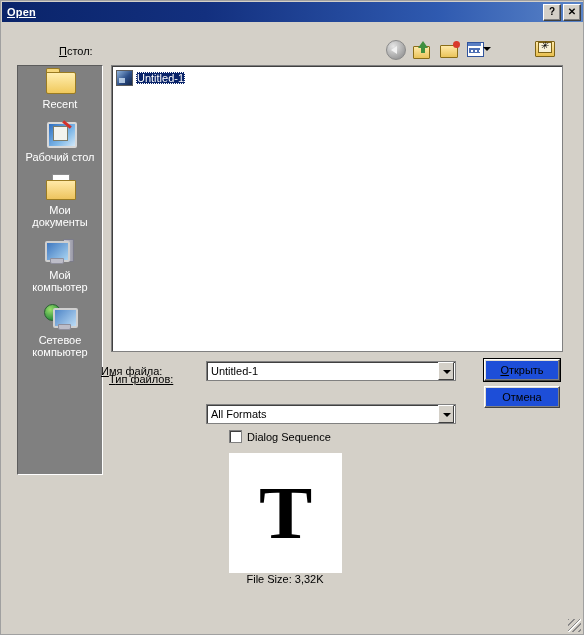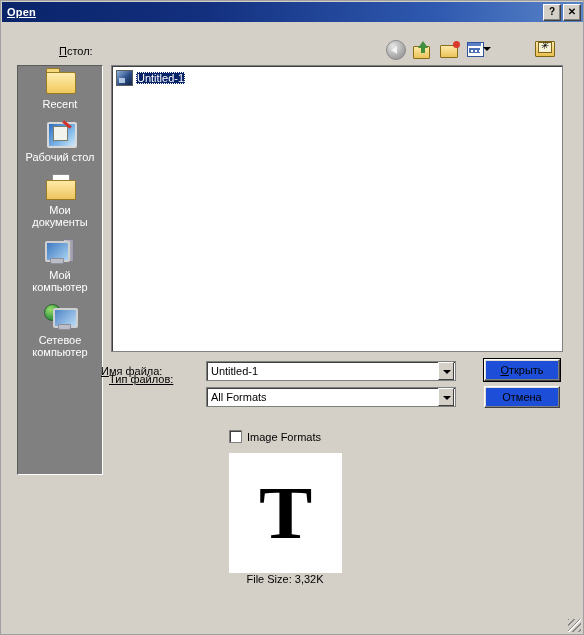--- a/index.html
+++ b/index.html
@@ -428,21 +428,21 @@
   }
   .fname { font-size: 11px; }
 
   
   .field-label { position: absolute; font-size: 11px; }
   .field-label u { text-decoration: underline; }
   #lbl-name { left: 100px; top: 364px; }
   #lbl-type { left: 108px; top: 372px; text-decoration: underline; }
 
   #name-combo { left: 205px; top: 360px; width: 250px; height: 20px; }
-  #type-combo { left: 205px; top: 386px; width: 250px; height: 20px; }
+  #type-combo { left: 205px; top: 403px; width: 250px; height: 20px; }
 
   
   .btn {
     position: absolute;
     background: #1d4ed8;
     border-top: 1px solid #ffffff;
     border-left: 1px solid #ffffff;
     border-right: 1px solid #404040;
     border-bottom: 1px solid #404040;
     box-shadow: inset -1px -1px 0 #808080, inset 1px 1px 0 #dfdcd5;
@@ -639,21 +639,21 @@
   <div class="combo" id="type-combo">
     <span class="combo-text">All Formats</span>
     <span class="combo-arrow"></span>
   </div>
 
   <div class="btn default" id="btn-open"><u>О</u><span>ткрыть</span></div>
   <div class="btn" id="btn-cancel">Отмена</div>
 
   <div class="chkrow">
     <span class="chkbox"></span>
-    <span class="chklabel">Image Formats</span>
+    <span class="chklabel">Dialog Sequence</span>
   </div>
 
   <div class="preview">
     <span class="glyph">T</span>
   </div>
   <div class="filesize">File Size: 3,32K</div>
 
   <div class="grip">
       <i></i>
     </div>

